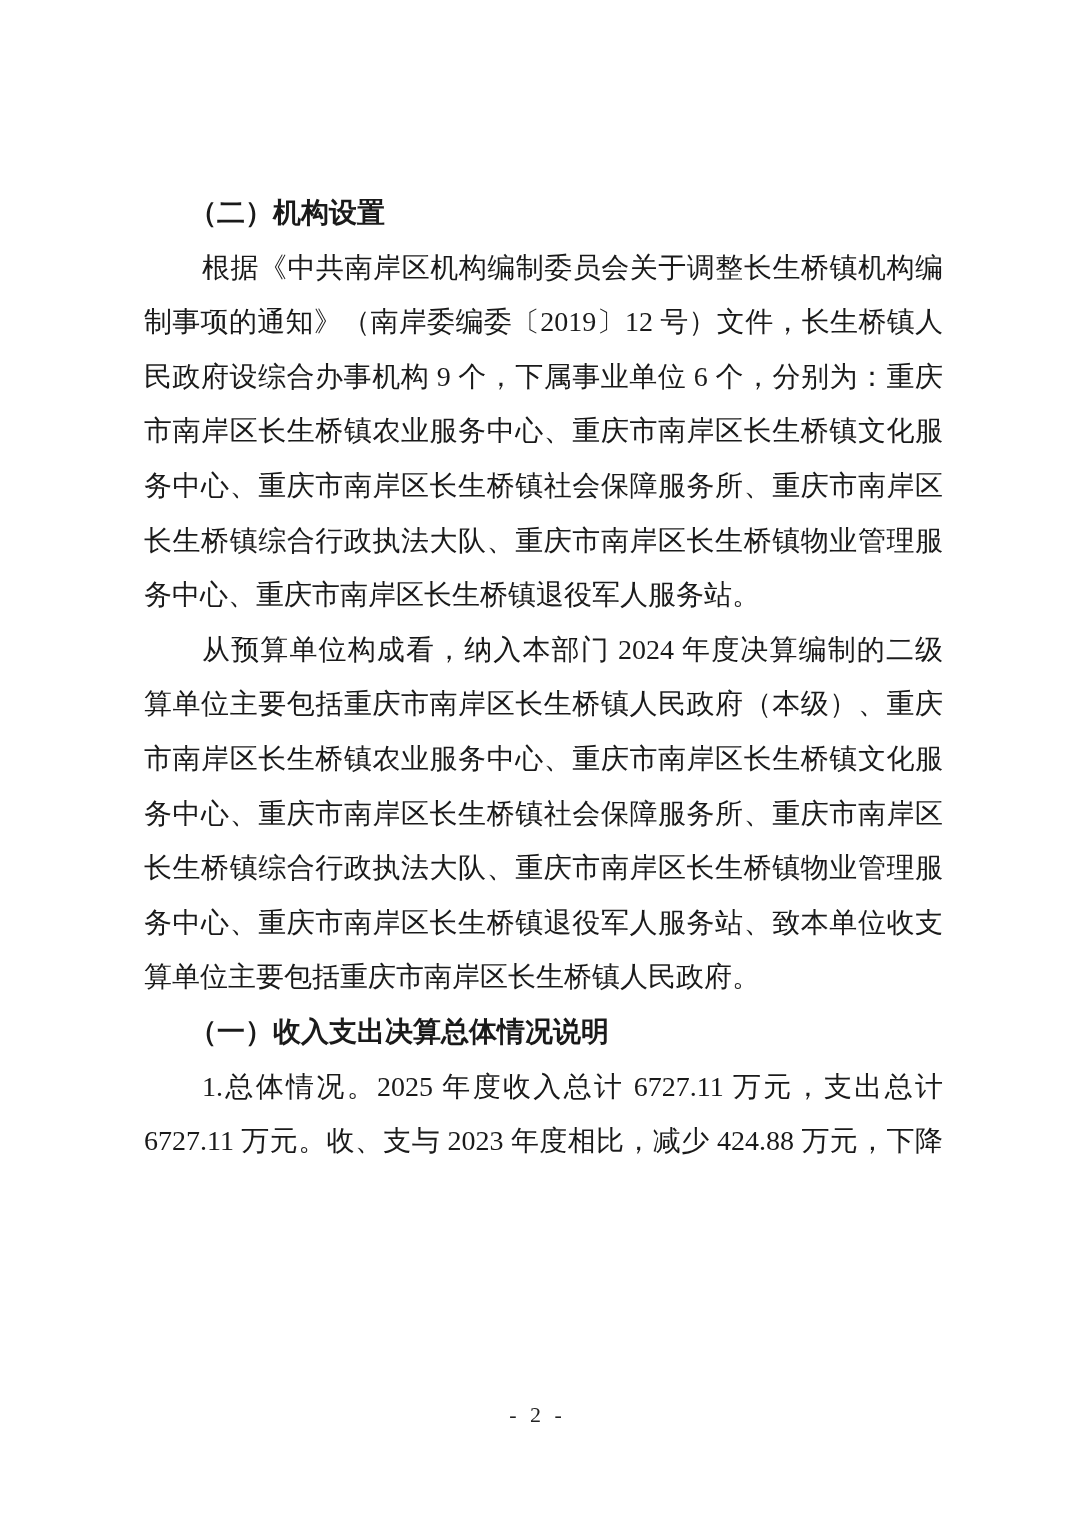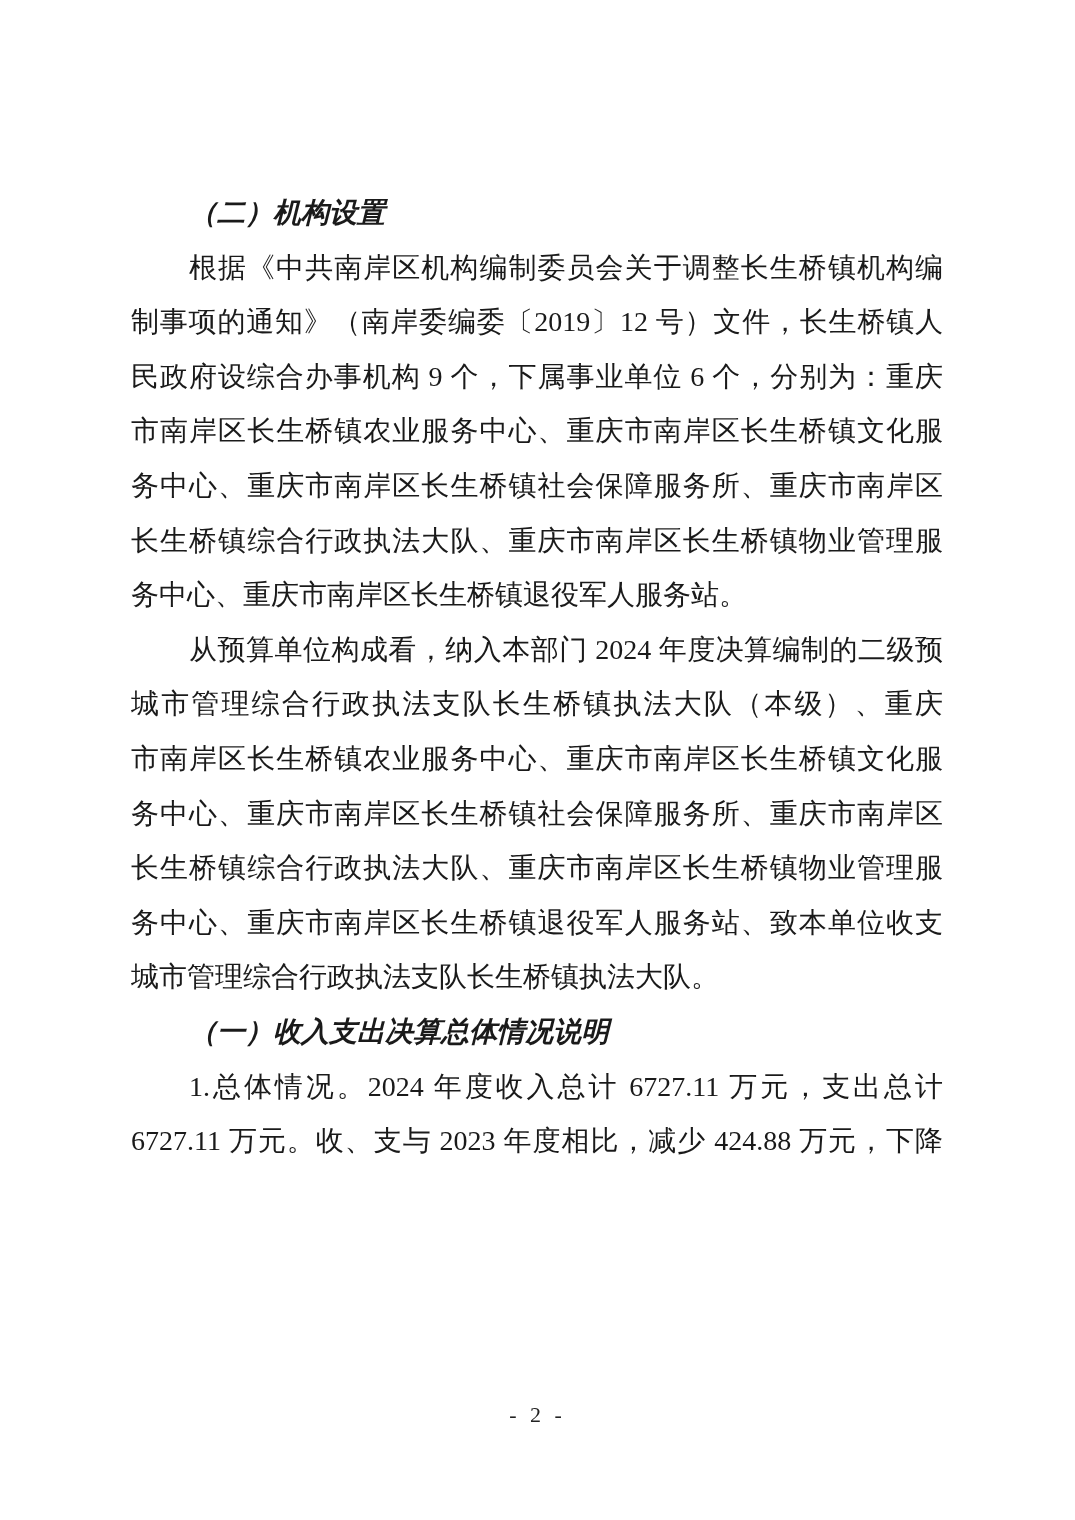--- a/index.html
+++ b/index.html
@@ -26,27 +26,27 @@
     height: 54.6px;
     line-height: 54.6px;
     font-size: 28px;
     white-space: nowrap;
   }
   .para .line {
     white-space: normal;
     text-align: justify;
     text-align-last: justify;
     overflow: hidden;
+    margin-left: 13px;
   }
   .para .line.first { text-indent: 58px; }
   .para .line.last  { text-align-last: left; }
   .heading {
     font-weight: bold;
     text-indent: 58px;
-    font-style: italic;
   }
   .heading.hei {
     font-family: "Liberation Sans", "DejaVu Sans", sans-serif;
     letter-spacing: 1px;
   }
   .bold { font-weight: normal; }
   .footer {
     position: absolute;
     left: 0;
     width: 100%;
@@ -71,32 +71,32 @@
         <div class="line">制事项的通知》（南岸委编委〔2019〕12 号）文件，长生桥镇人</div>
         <div class="line">民政府设综合办事机构 9 个，下属事业单位 6 个，分别为：重庆</div>
         <div class="line">市南岸区长生桥镇农业服务中心、重庆市南岸区长生桥镇文化服</div>
         <div class="line">务中心、重庆市南岸区长生桥镇社会保障服务所、重庆市南岸区</div>
         <div class="line">长生桥镇综合行政执法大队、重庆市南岸区长生桥镇物业管理服</div>
         <div class="line last">务中心、重庆市南岸区长生桥镇退役军人服务站。</div>
       </div>
 
     <div class="para">
         <div class="line first">从预算单位构成看，纳入本部门 2024 年度决算编制的二级预</div>
-        <div class="line">城市管理综合行政执法支队长生桥镇执法大队（本级）、重庆</div>
+        <div class="line">算单位主要包括重庆市南岸区长生桥镇人民政府（本级）、重庆</div>
         <div class="line">市南岸区长生桥镇农业服务中心、重庆市南岸区长生桥镇文化服</div>
         <div class="line">务中心、重庆市南岸区长生桥镇社会保障服务所、重庆市南岸区</div>
         <div class="line">长生桥镇综合行政执法大队、重庆市南岸区长生桥镇物业管理服</div>
         <div class="line">务中心、重庆市南岸区长生桥镇退役军人服务站、致本单位收支</div>
-        <div class="line last">城市管理综合行政执法支队长生桥镇执法大队。</div>
+        <div class="line last">算单位主要包括重庆市南岸区长生桥镇人民政府。</div>
       </div>
 
 
     <div class="heading kai">（一）收入支出决算总体情况说明</div>
 
     <div class="para">
-        <div class="line first"><span class="bold">1.总体情况。</span><span>2024 年度收入总计 6727.11 万元，支出总计</span></div>
+        <div class="line first"><span class="bold">1.总体情况。</span><span>2025 年度收入总计 6727.11 万元，支出总计</span></div>
         <div class="line">6727.11 万元。收、支与 2023 年度相比，减少 424.88 万元，下降</div>
       </div>
 
   </div>
 
   <div class="footer">- 2 -</div>
 </div>
 
 </body></html>

